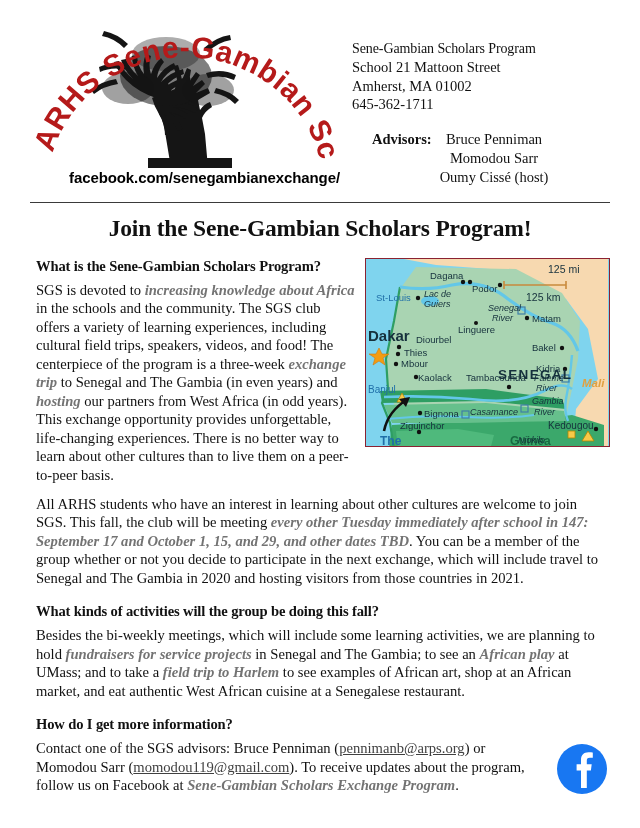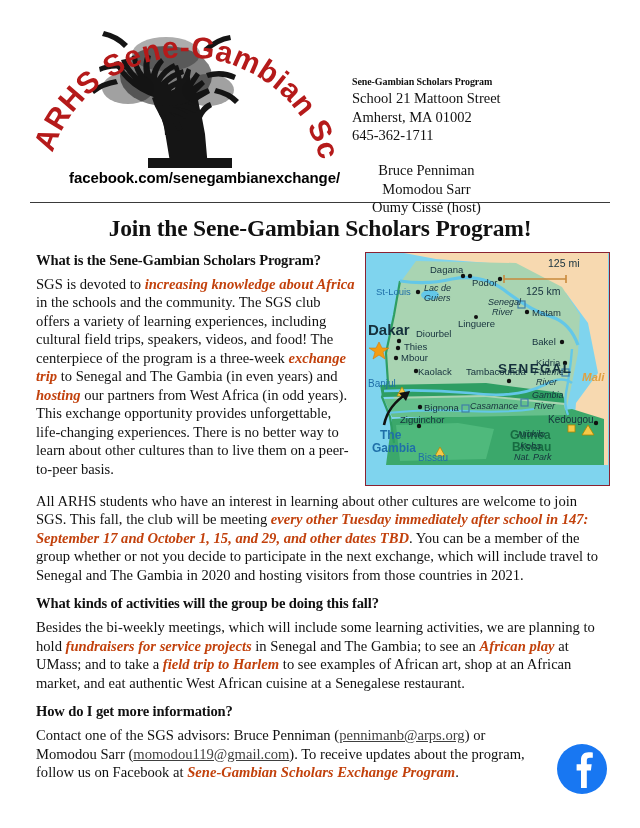--- a/index.html
+++ b/index.html
@@ -53,24 +53,23 @@
     width: 312px;
   }
   .addr-block {
     flex: 1;
     padding-left: 12px;
     padding-top: 22px;
     font-size: 14.5px;
     line-height: 1.29;
   }
   .addr-title {
-    font-weight: bold;
-    font-size: 10px;
+    font-weight: normal;
+    font-size: 14px;
     letter-spacing: -0.1px;
-    margin-top: 36px;
   }
   .addr-line { white-space: pre; }
   .advisors {
     margin-top: 16px;
     display: flex;
     padding-left: 20px;
   }
   .advisors-label {
     font-weight: bold;
     padding-right: 8px;
@@ -95,45 +94,45 @@
   }
 
   
   .content {
     padding: 0 30px 0 36px;
     box-sizing: border-box;
   }
   h2.sec {
     font-size: 14.6px;
     font-weight: bold;
-    margin: 0 0 6px 0;
+    margin: 16px 0 6px 0;
     letter-spacing: -0.15px;
   }
   p.body {
     font-size: 14.6px;
     line-height: 1.265;
     margin: 0 0 11px 0;
     text-align: left;
   }
   .hl {
-    color: #c2410c;
+    color: #737373;
     font-weight: bold;
     font-style: italic;
   }
   a.mail {
     color: #404040;
     text-decoration: underline;
   }
 
   
   .sec-top { position: relative; }
   .map-wrap {
     float: right;
     width: 245px;
-    height: 234px;
+    height: 189px;
     margin: 0 0 6px 10px;
     border: 1.6px solid #8B2231;
     box-sizing: border-box;
     position: relative;
     overflow: hidden;
     background: #7FD4EE;
   }
   .map-wrap svg { display: block; }
 
   
@@ -188,20 +187,21 @@
       <div class="fb-url">facebook.com/senegambianexchange/</div>
     </div>
 
     <div class="addr-block">
       <div class="addr-title">Sene-Gambian Scholars Program</div>
       <div class="addr-line">School 21 Mattoon Street</div>
       <div class="addr-line">Amherst, MA 01002</div>
       <div class="addr-line">645-362-1711</div>
 
       <div class="advisors">
+        <div class="advisors-label">Advisors:</div>
         <div class="advisors-names">
           <div>Bruce Penniman</div>
           <div>Momodou Sarr</div>
           <div>Oumy Cissé (host)</div>
         </div>
       </div>
     </div>
   </div>
 
   <hr class="rule">

